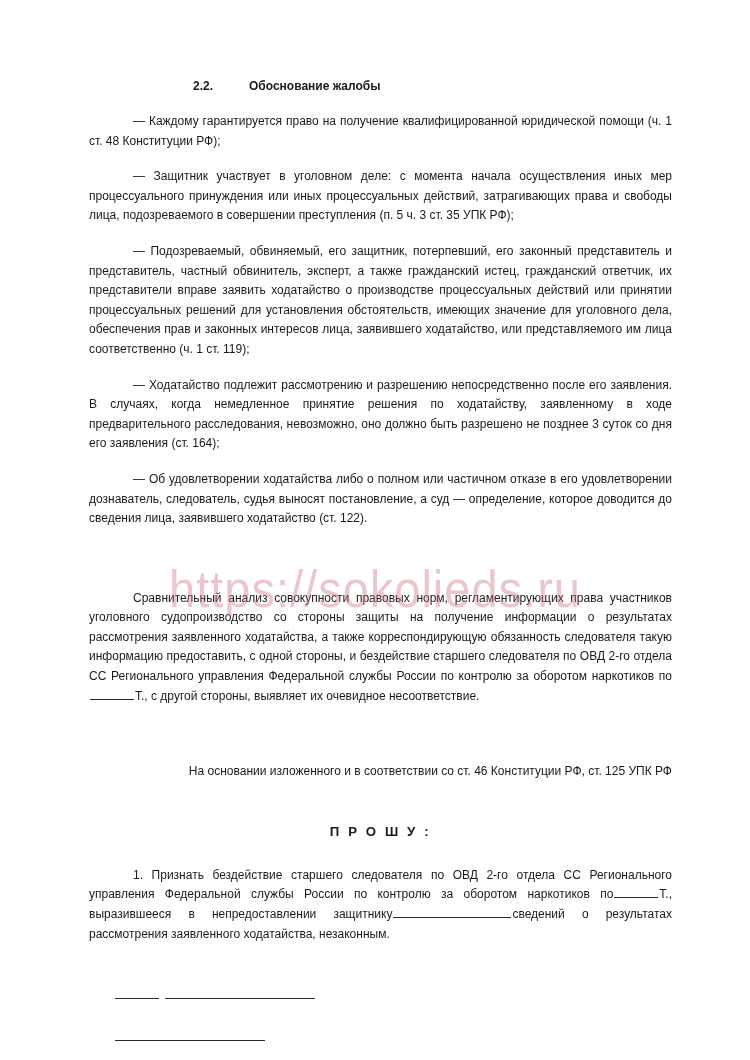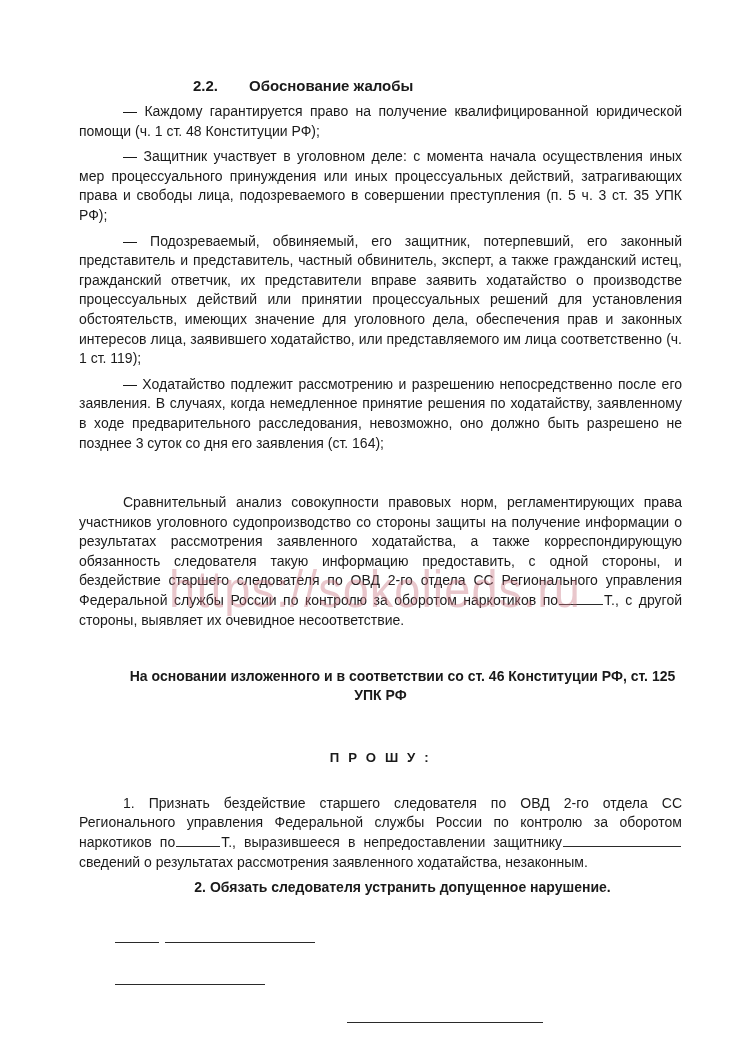--- a/index.html
+++ b/index.html
@@ -29,53 +29,52 @@
   .content {
     position: absolute;
     left: 73px;
     top: 76px;
     width: 615px;
   }
 
   
   .heading {
     font-weight: bold;
-    font-size: 15px;
+    font-size: 12px;
     line-height: 20px;
     margin: 0 0 1px 0;
     padding-left: 120px;
     white-space: nowrap;
   }
   .heading .num {
     display: inline-block;
     min-width: 56px;
   }
 
   .heading-center {
     font-weight: bold;
     font-size: 13.2px;
     line-height: 20px;
     text-align: center;
     letter-spacing: 2.6px;
-    margin: 12px;
+    margin: 0;
   }
 
   
   p.para {
-    margin: 6px;
-    font-size: 14px;
+    margin: 16px;
+    font-size: 12px;
     line-height: 19.6px;
     text-align: justify;
     text-justify: inter-word;
     text-indent: 44px;
     hyphens: none;
   }
   p.para.last-left {
-    text-align: center;
-    font-weight: bold;
+    text-align: right;
   }
 
   .spacer-8  { height: 8px; }
   .spacer-16 { height: 16px; }
   .spacer-20 { height: 20px; }
   .spacer-24 { height: 24px; }
   .spacer-28 { height: 28px; }
 
   
   .blank {
@@ -155,40 +154,40 @@
   <div class="content">
 
     <div class="heading">
       <span class="num">2.2.</span><span>Обоснование жалобы</span>
     </div>
 
     <p class="para">— Каждому гарантируется право на получение квалифицированной юридической помощи (ч. 1 ст. 48 Конституции РФ);</p>
     <p class="para">— Защитник участвует в уголовном деле: с момента начала осуществления иных мер процессуального принуждения или иных процессуальных действий, затрагивающих права и свободы лица, подозреваемого в совершении преступления (п. 5 ч. 3 ст. 35 УПК РФ);</p>
     <p class="para">— Подозреваемый, обвиняемый, его защитник, потерпевший, его законный представитель и представитель, частный обвинитель, эксперт, а также гражданский истец, гражданский ответчик, их представители вправе заявить ходатайство о производстве процессуальных действий или принятии процессуальных решений для установления обстоятельств, имеющих значение для уголовного дела, обеспечения прав и законных интересов лица, заявившего ходатайство, или представляемого им лица соответственно (ч. 1 ст. 119);</p>
     <p class="para">— Ходатайство подлежит рассмотрению и разрешению непосредственно после его заявления. В случаях, когда немедленное принятие решения по ходатайству, заявленному в ходе предварительного расследования, невозможно, оно должно быть разрешено не позднее 3 суток со дня его заявления (ст. 164);</p>
+    <p class="para">— Об удовлетворении ходатайства либо о полном или частичном отказе в его удовлетворении дознаватель, следователь, судья выносят постановление, а суд — определение, которое доводится до сведения лица, заявившего ходатайство (ст. 122).</p>
 
     <div class="spacer-28"></div>
 
 
     <p class="para"><span>Сравнительный анализ совокупности правовых норм, регламентирующих права участников уголовного судопроизводство со стороны защиты на получение информации о результатах рассмотрения заявленного ходатайства, а также корреспондирующую обязанность следователя такую информацию предоставить, с одной стороны, и бездействие старшего следователя по ОВД 2-го отдела СС Регионального управления Федеральной службы России по контролю за оборотом наркотиков по</span><span class="blank w-sm"></span><span>Т., с другой стороны, выявляет их очевидное несоответствие.</span></p>
 
     <div class="spacer-24"></div>
 
 
     <p class="para last-left">На основании изложенного и в соответствии со ст. 46 Конституции РФ, ст. 125 УПК РФ</p>
 
     <div class="spacer-24"></div>
 
     <div class="heading-center">П Р О Ш У :</div>
 
     <div class="spacer-8"></div>
 
     <p class="para"><span>1. Признать бездействие старшего следователя по ОВД 2-го отдела СС Регионального управления Федеральной службы России по контролю за оборотом наркотиков по</span><span class="blank w-sm"></span><span>Т., выразившееся в непредоставлении защитнику</span><span class="blank w-lg"></span><span>сведений о результатах рассмотрения заявленного ходатайства, незаконным.</span></p>
 
-    <p class="para last-left">2. Обязать следователя устранить допущенное нарушение.</p>
 
     <div class="spacer-24"></div>
 
     <div class="attach-block">
       <div class="attach-line"><span></span><span class="blank w-sm"></span> <span></span><span class="blank w-xl"></span> <span></span></div>
       <div class="attach-line"></div>
     </div>
 
     <div class="spacer-20"></div>
 

